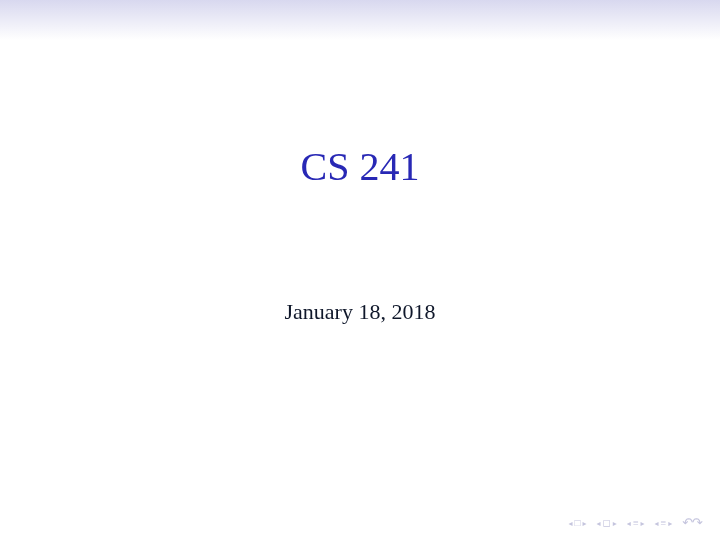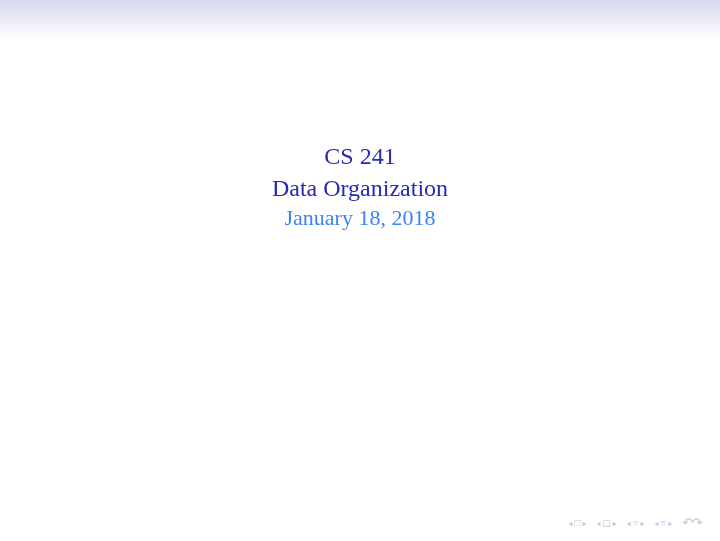--- a/index.html
+++ b/index.html
@@ -22,26 +22,27 @@
     }
     .content {
       display: flex;
       flex-direction: column;
       align-items: center;
       padding-top: 100px;
     }
     .title-group {
       text-align: center;
       color: #2828b5;
-      font-size: 24px;
+      font-size: 40px;
       line-height: 1.35;
       font-weight: normal;
     }
     .date {
-      color: #3b82f6;
+      margin-top: 105px;
+      color: #0f172a;
       font-size: 22px;
     }
     .nav-bar {
       position: absolute;
       bottom: 10px;
       right: 18px;
       display: flex;
       align-items: center;
       gap: 10px;
       color: #c5c5de;
@@ -66,21 +67,20 @@
     }
   </style>
 </head>
 <body>
 
 <div class="header-gradient"></div>
 
 <div class="content">
   <div class="title-group">
     <div>CS 241</div>
-    <div>Data Organization</div>
   </div>
   <div class="date">January 18, 2018</div>
 </div>
 
 <div class="nav-bar">
   <div class="nav-group">
     <span class="arrow-left">◂</span>
     <span class="nav-icon">□</span>
     <span class="arrow-right">▸</span>
   </div>

